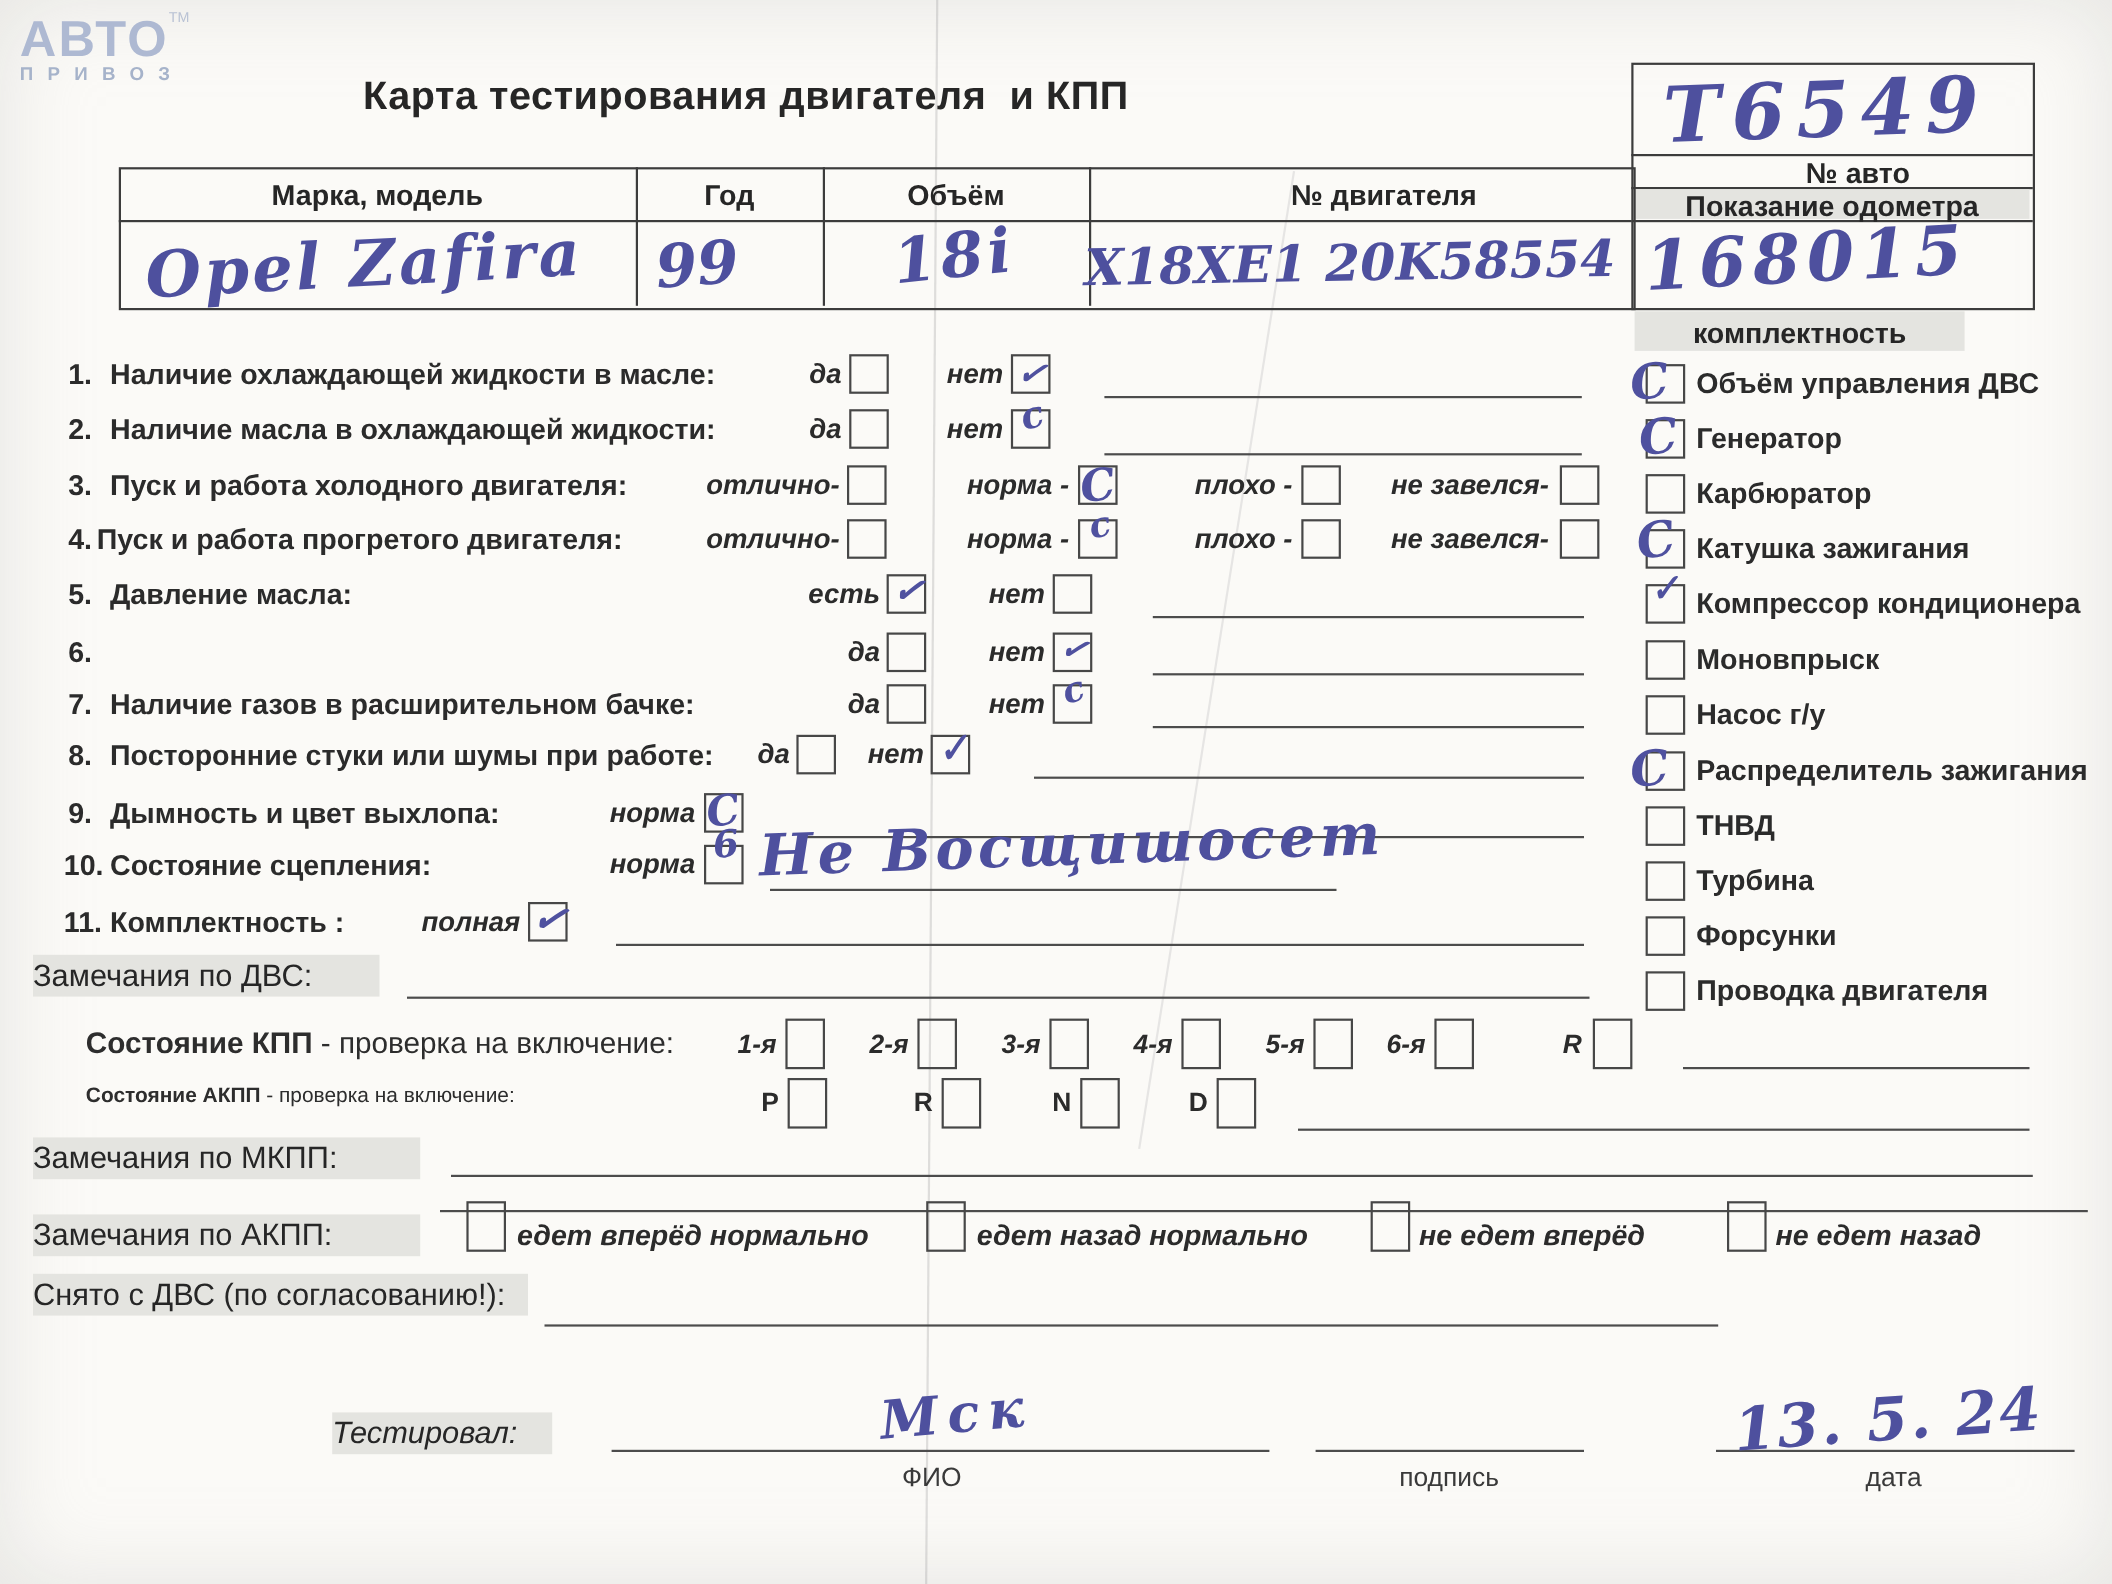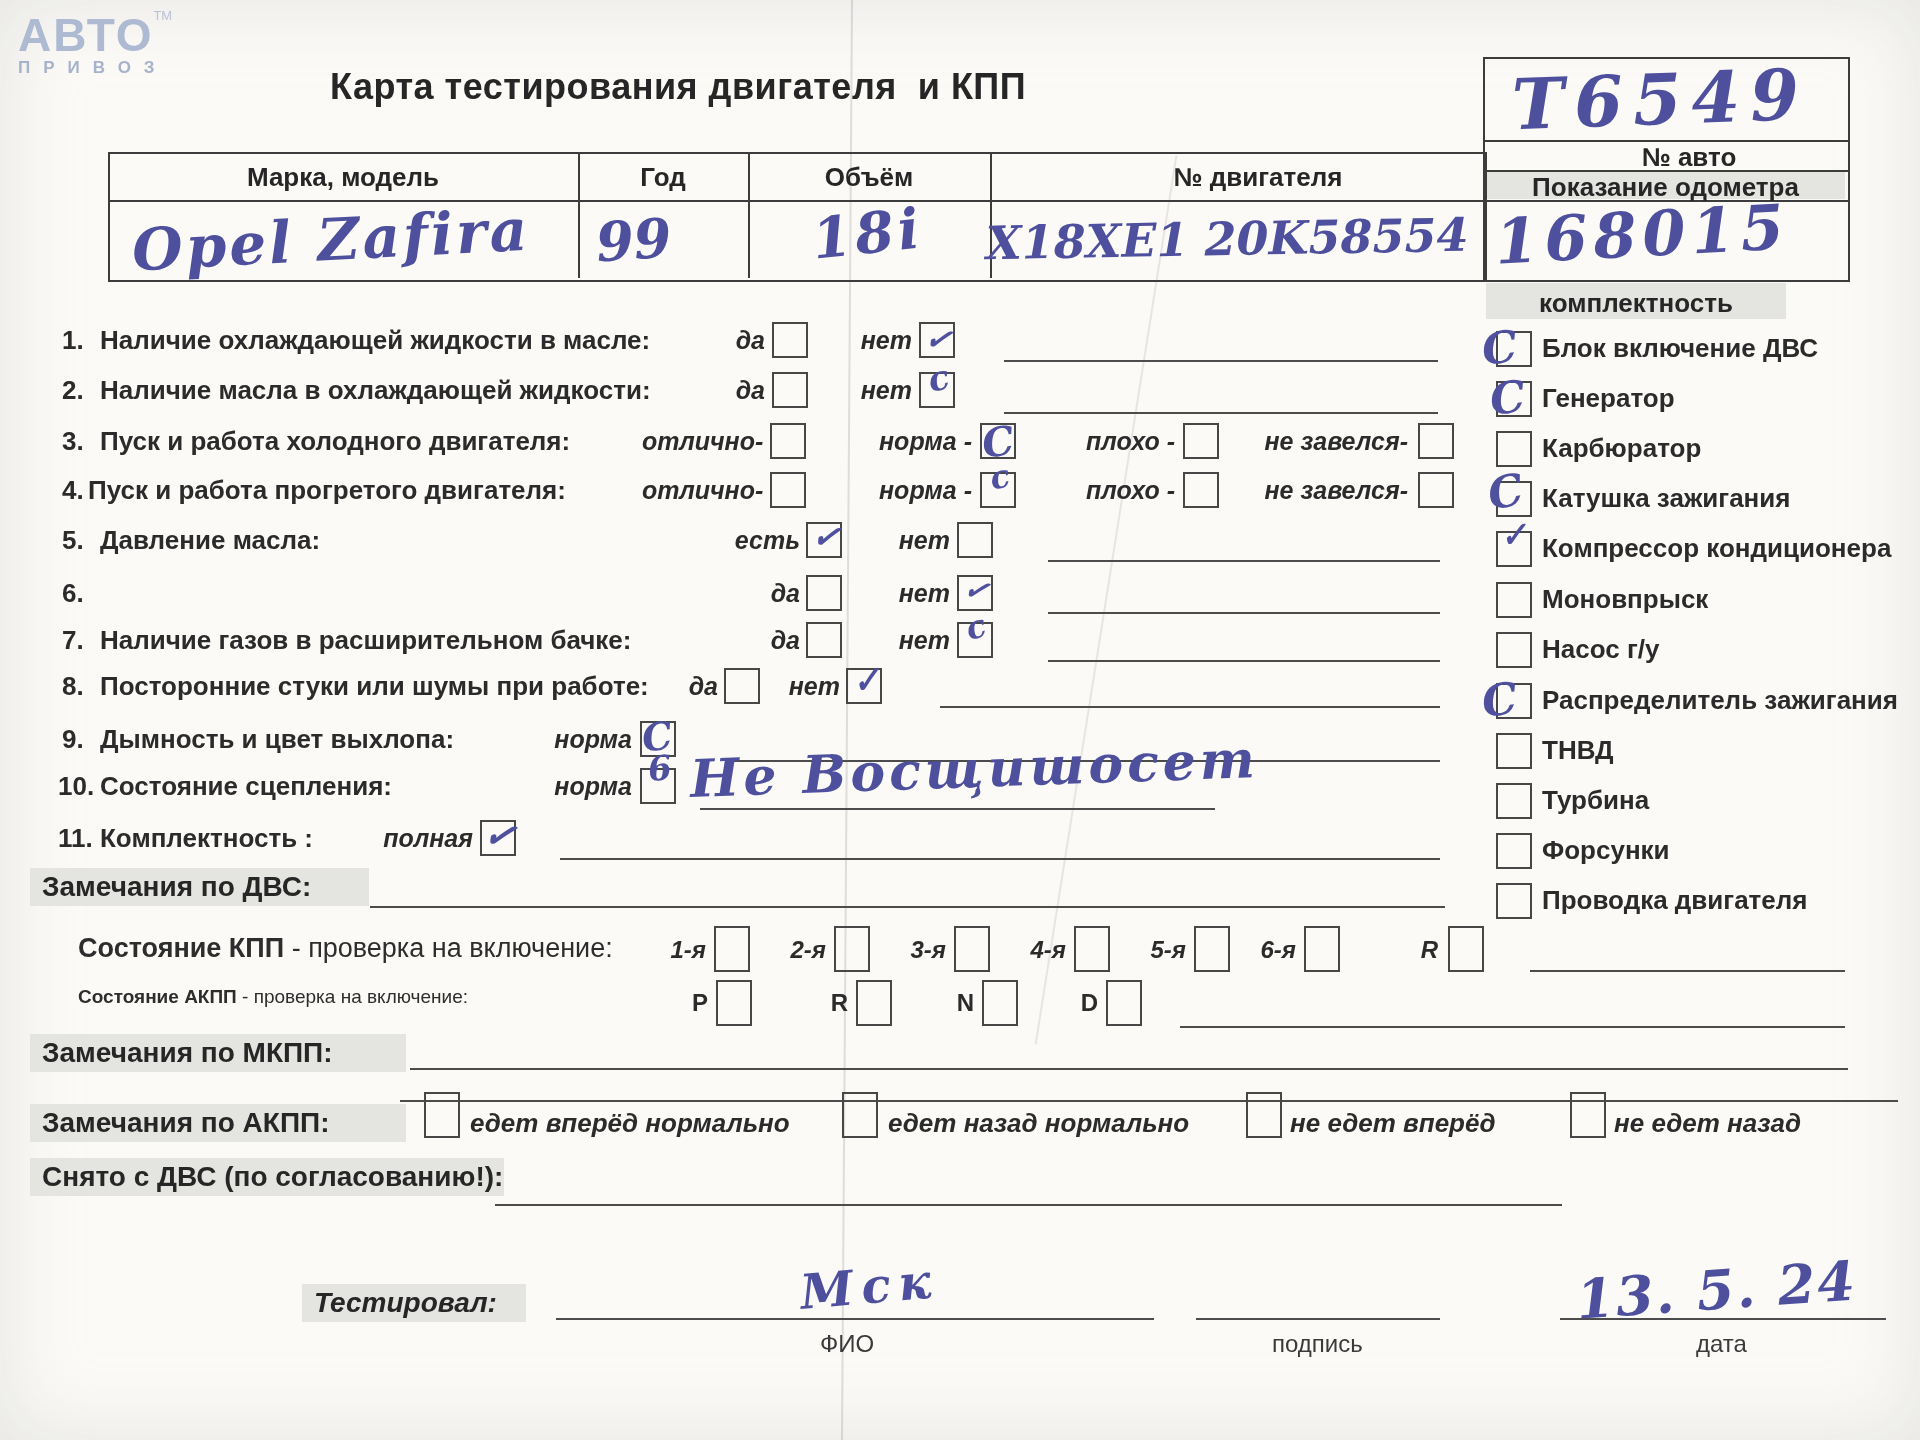--- a/index.html
+++ b/index.html
@@ -18,21 +18,21 @@
   .hline{position:absolute;height:0;border-top:2px solid #3c3c3c;}
   .th{position:absolute;font-weight:bold;font-size:26px;color:#262626;text-align:center;}
   .shade{background:#e4e4e0;}
   
   .it-num,.it-text{position:absolute;font-weight:bold;font-size:26px;color:#2b2b2b;white-space:nowrap;}
   .opt{position:absolute;font-style:italic;font-weight:bold;font-size:25px;color:#2b2b2b;text-align:right;white-space:nowrap;}
   .cb{position:absolute;width:32px;height:32px;border:2px solid #474747;background:transparent;}
   .cb.tall{width:32px;height:42px;}
   .ln{position:absolute;height:0;border-top:2px solid #4c4c4c;}
   .mk{position:absolute;color:#4f519f;font-family:"DejaVu Serif",serif;font-style:italic;font-weight:bold;pointer-events:none;white-space:nowrap;}
-  .sec{position:absolute;font-weight:bold;font-size:28px;color:#262626;padding:3px 12px;white-space:nowrap;}
+  .sec{position:absolute;font-weight:normal;font-size:28px;color:#262626;padding:3px 0;white-space:nowrap;}
   .plain{font-weight:normal;}
   .hand{position:absolute;color:#4e509e;font-family:"DejaVu Serif",serif;font-style:italic;font-weight:bold;white-space:nowrap;}
   .cap{position:absolute;font-size:24px;color:#3a3a3a;}
   .eq-label{position:absolute;font-weight:bold;font-size:26px;color:#2b2b2b;white-space:nowrap;}
 </style>
 </head>
 <body>
 
 <div id="page">
 
@@ -167,21 +167,21 @@
   <div class="opt" style="left:383px;top:824px;width:90px;">полная</div>
   <div class="cb" style="left:480px;top:820px;"></div>
   <div class="mk" style="left:484px;top:812px;font-size:38px;transform:rotate(12deg);">✓</div>
   <div class="ln" style="left:560px;top:858px;width:880px;"></div>
 
   <div class="abs shade" style="left:1486px;top:283px;width:300px;height:36px;"></div>
   <div class="th" style="left:1486px;top:288px;width:300px;">комплектность</div>
 
   <div class="cb" style="left:1496px;top:331px;"></div>
   <div class="mk" style="left:1482px;top:322px;font-size:44px;transform:rotate(-6deg);">C</div>
-  <div class="eq-label" style="left:1542px;top:333px;">Блок включение ДВС</div>
+  <div class="eq-label" style="left:1542px;top:333px;">Объём управления ДВС</div>
 
   <div class="cb" style="left:1496px;top:381px;"></div>
   <div class="mk" style="left:1490px;top:372px;font-size:44px;transform:rotate(-6deg);">C</div>
   <div class="eq-label" style="left:1542px;top:383px;">Генератор</div>
 
   <div class="cb" style="left:1496px;top:431px;"></div>
   <div class="eq-label" style="left:1542px;top:433px;">Карбюратор</div>
 
   <div class="cb" style="left:1496px;top:481px;"></div>
   <div class="mk" style="left:1488px;top:466px;font-size:44px;transform:rotate(-10deg);">C</div>

